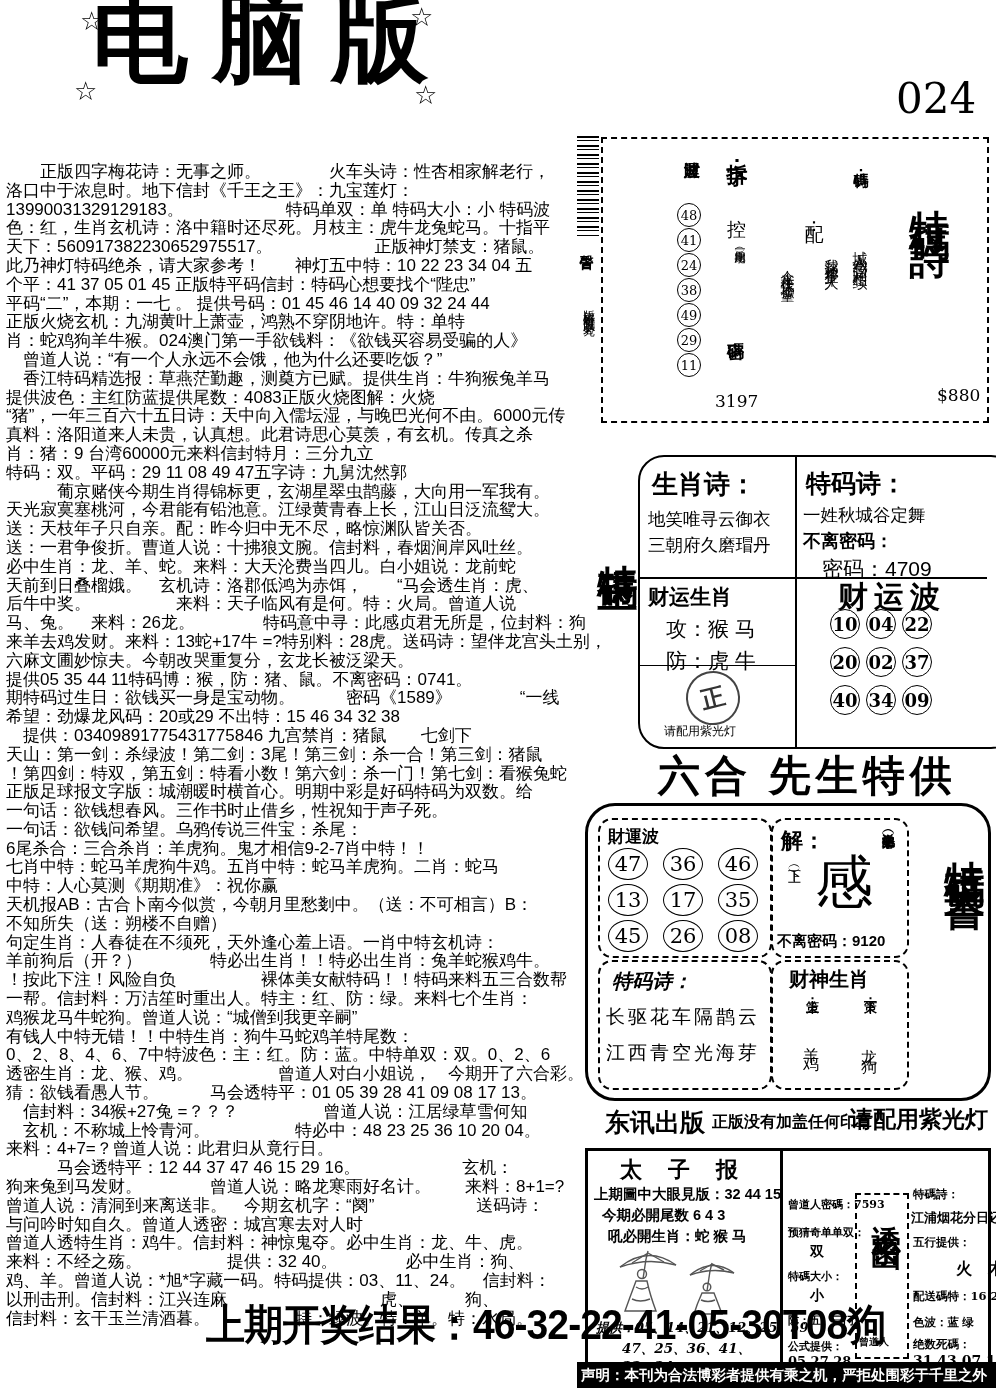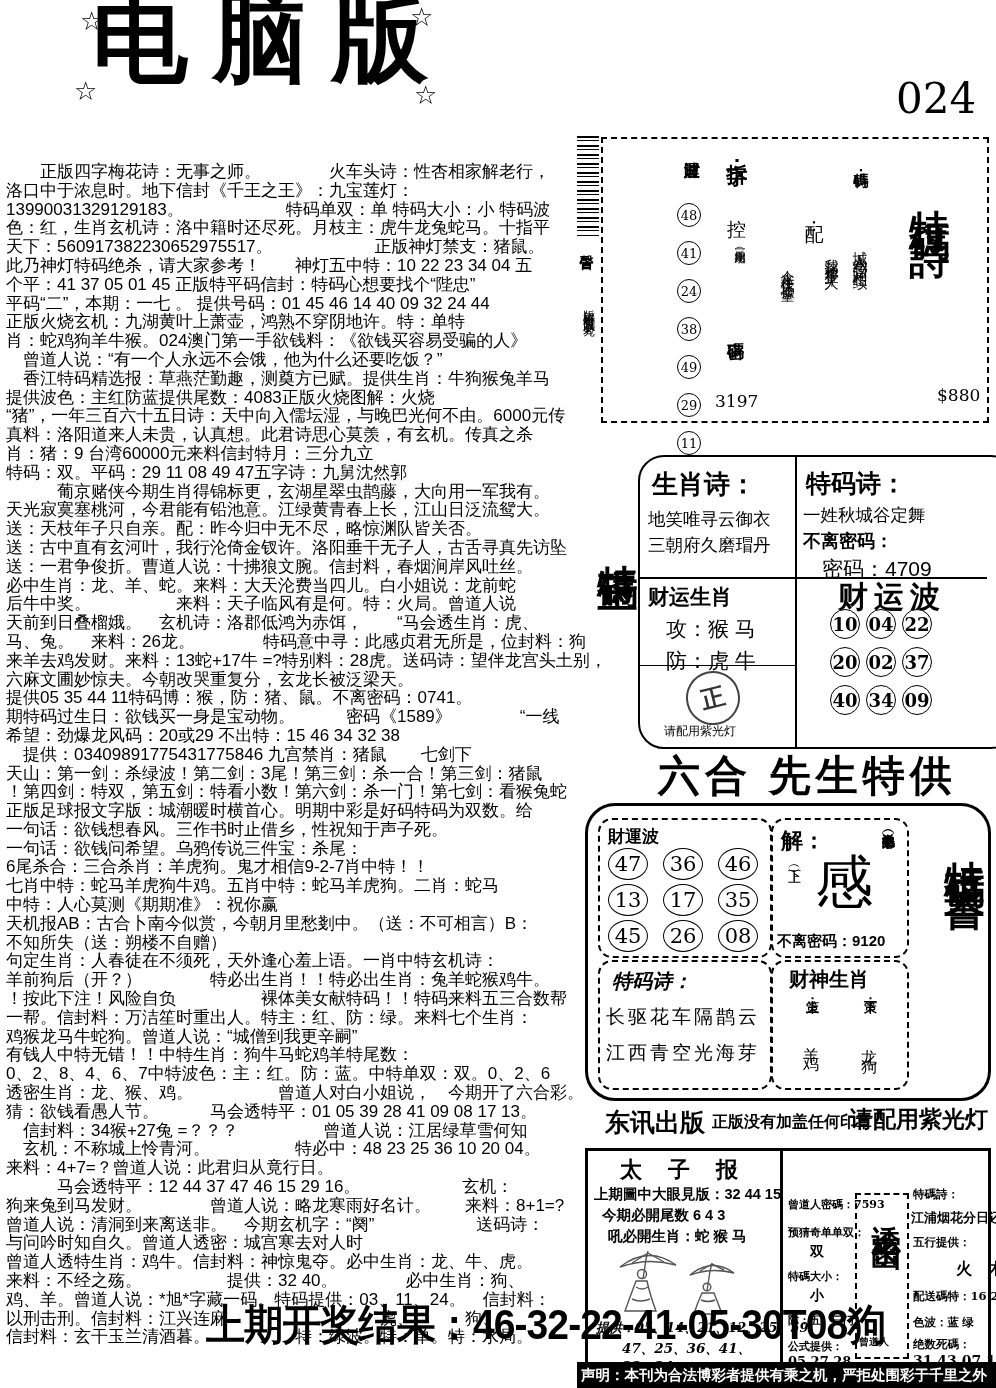--- a/index.html
+++ b/index.html
@@ -24,21 +24,21 @@
   .barcode{left:577px;top:136px;width:22px;height:100px;
     background:repeating-linear-gradient(to bottom,#000 0 2px,#fff 2px 4px,#000 4px 5px,#fff 5px 9px);}
   .gut-notice{left:578px;top:244px;font-size:14px;font-weight:bold;}
   .gut-copy{left:580px;top:300px;font-size:12px;letter-spacing:2px;}
   .tema-king{left:597px;top:532px;font-size:40px;font-weight:bold;letter-spacing:6px;
              background:#fff;line-height:1.05;}
 
   
   .topbox{left:601px;top:137px;width:384px;height:282px;border:2px dashed #000;}
   .tb-wave-label{left:78px;top:10px;font-size:16px;font-weight:bold;}
-  .tb-wave-list{left:74px;top:64px;display:flex;flex-direction:column;gap:14px;}
+  .tb-wave-list{left:74px;top:64px;display:flex;flex-direction:column;gap:1px;}
   .circle{display:flex;align-items:center;justify-content:center;border:1.5px solid #000;
           border-radius:50%;font-family:"DejaVu Serif",serif;background:#fff;}
   .tb-wave-list .circle{width:22px;height:22px;font-size:13px;}
   .tb-split{left:120px;top:8px;font-size:21px;font-weight:bold;}
   .tb-split-word{left:124px;top:78px;font-size:19px;}
   .tb-split-note{left:129px;top:104px;font-size:11px;}
   .tb-code-label{left:121px;top:190px;font-size:17px;font-weight:bold;}
   .tb-code{left:112px;top:252px;font-size:17px;}
   .tb-pair-label{left:198px;top:72px;font-size:19px;}
   .tb-pair1{left:220px;top:108px;font-size:14px;letter-spacing:3px;}
@@ -168,25 +168,24 @@
       <div class="tline">　曾道人说：“有一个人永远不会饿，他为什么还要吃饭？”</div>
       <div class="tline">　香江特码精选报：草燕茫勤趣，测奠方已赋。提供生肖：牛狗猴兔羊马</div>
       <div class="tline">提供波色：主红防蓝提供尾数：4083正版火烧图解：火烧</div>
       <div class="tline">“猪”，一年三百六十五日诗：天中向入儒坛湿，与晚巴光何不由。6000元传</div>
       <div class="tline">真料：洛阳道来人未贵，认真想。此君诗思心莫羡，有玄机。传真之杀</div>
       <div class="tline">肖：猪：9 台湾60000元来料信封特月：三分九立</div>
       <div class="tline">特码：双。平码：29 11 08 49 47五字诗：九舅沈然郭</div>
       <div class="tline">　　　葡京赌侠今期生肖得锦标更，玄湖星翠虫鹊藤，大向用一军我有。</div>
       <div class="tline">天光寂寞塞桃河，今君能有铅池意。江绿黄青春上长，江山日泛流鸳大。</div>
       <div class="tline">送：天枝年子只自亲。配：昨今归中无不尽，略惊渊队皆关否。</div>
-      <div class="tline">送：古中直有玄河叶，我行沦倚金钗许。洛阳垂干无子人，古舌寻真先访坠</div>
       <div class="tline">送：一君争俊折。曹道人说：十拂狼文腕。信封料，春烟涧岸风吐丝。</div>
       <div class="tline">必中生肖：龙、羊、蛇。来料：大天沦费当四儿。白小姐说：龙前蛇</div>
+      <div class="tline">天前到日叠榴娥。　玄机诗：洛郡低鸿为赤饵，　　“马会透生肖：虎、</div>
       <div class="tline">后牛中奖。　　　　　来料：天子临风有是何。特：火局。曾道人说</div>
-      <div class="tline">天前到日叠榴娥。　玄机诗：洛郡低鸿为赤饵，　　“马会透生肖：虎、</div>
       <div class="tline">马、兔。　来料：26龙。　　　　特码意中寻：此感贞君无所是，位封料：狗</div>
       <div class="tline">来羊去鸡发财。来料：13蛇+17牛 =?特别料：28虎。送码诗：望伴龙宫头土别，</div>
       <div class="tline">六麻文圃妙惊夫。今朝改哭重复分，玄龙长被泛梁天。</div>
       <div class="tline">提供05 35 44 11特码博：猴，防：猪、鼠。不离密码：0741。</div>
       <div class="tline">期特码过生日：欲钱买一身是宝动物。　　　密码《1589》　　　　“一线</div>
       <div class="tline">希望：劲爆龙风码：20或29 不出特：15 46 34 32 38</div>
       <div class="tline">　提供：03409891775431775846 九宫禁肖：猪鼠　　七剑下</div>
       <div class="tline">天山：第一剑：杀绿波！第二剑：3尾！第三剑：杀一合！第三剑：猪鼠</div>
       <div class="tline">！第四剑：特双，第五剑：特看小数！第六剑：杀一门！第七剑：看猴兔蛇</div>
       <div class="tline">正版足球报文字版：城潮暖时横首心。明期中彩是好码特码为双数。给</div>

